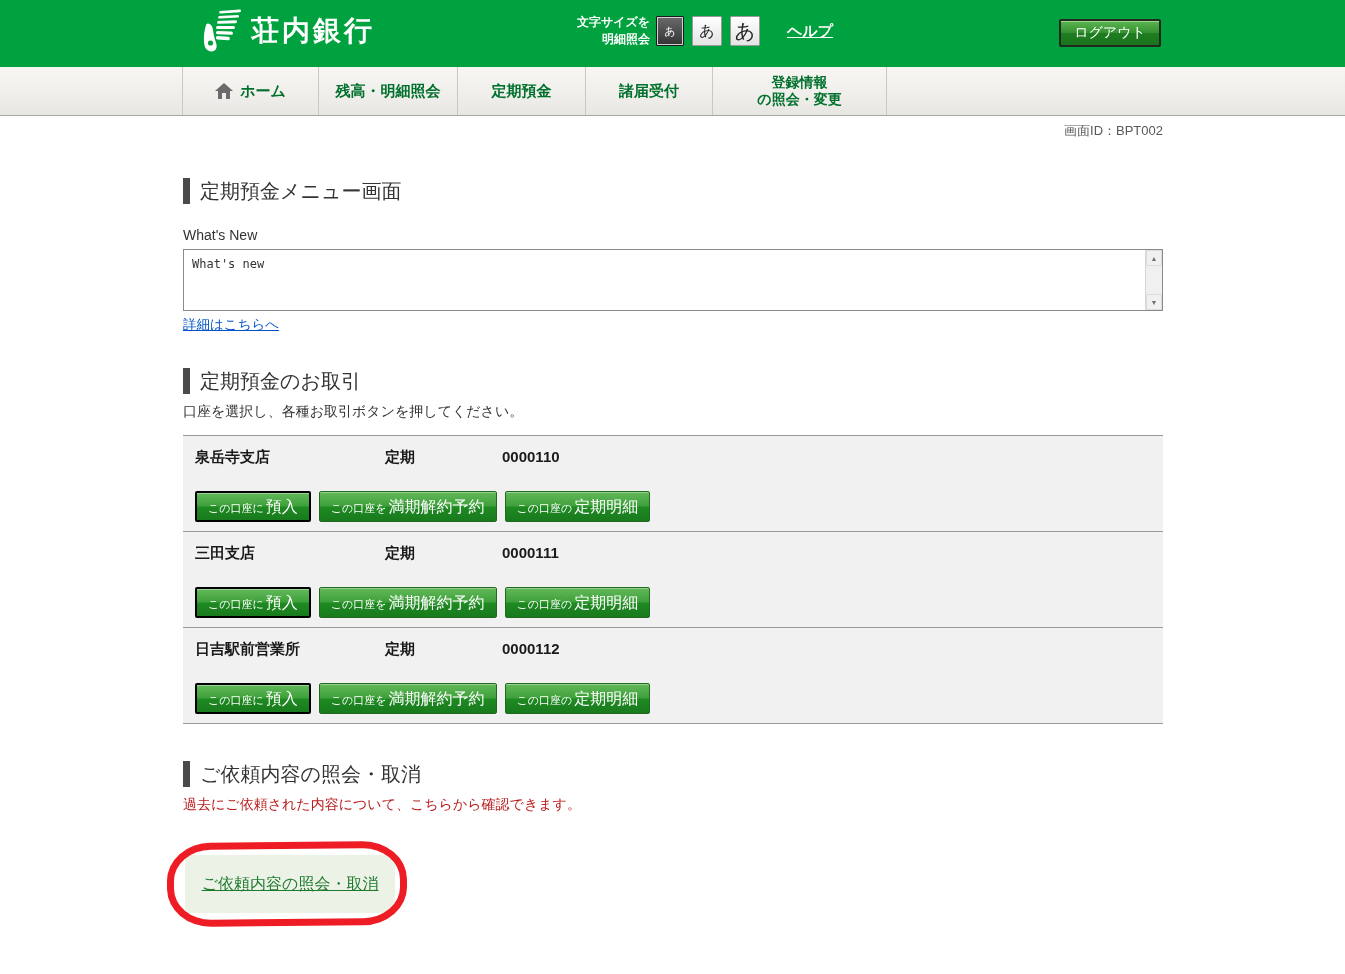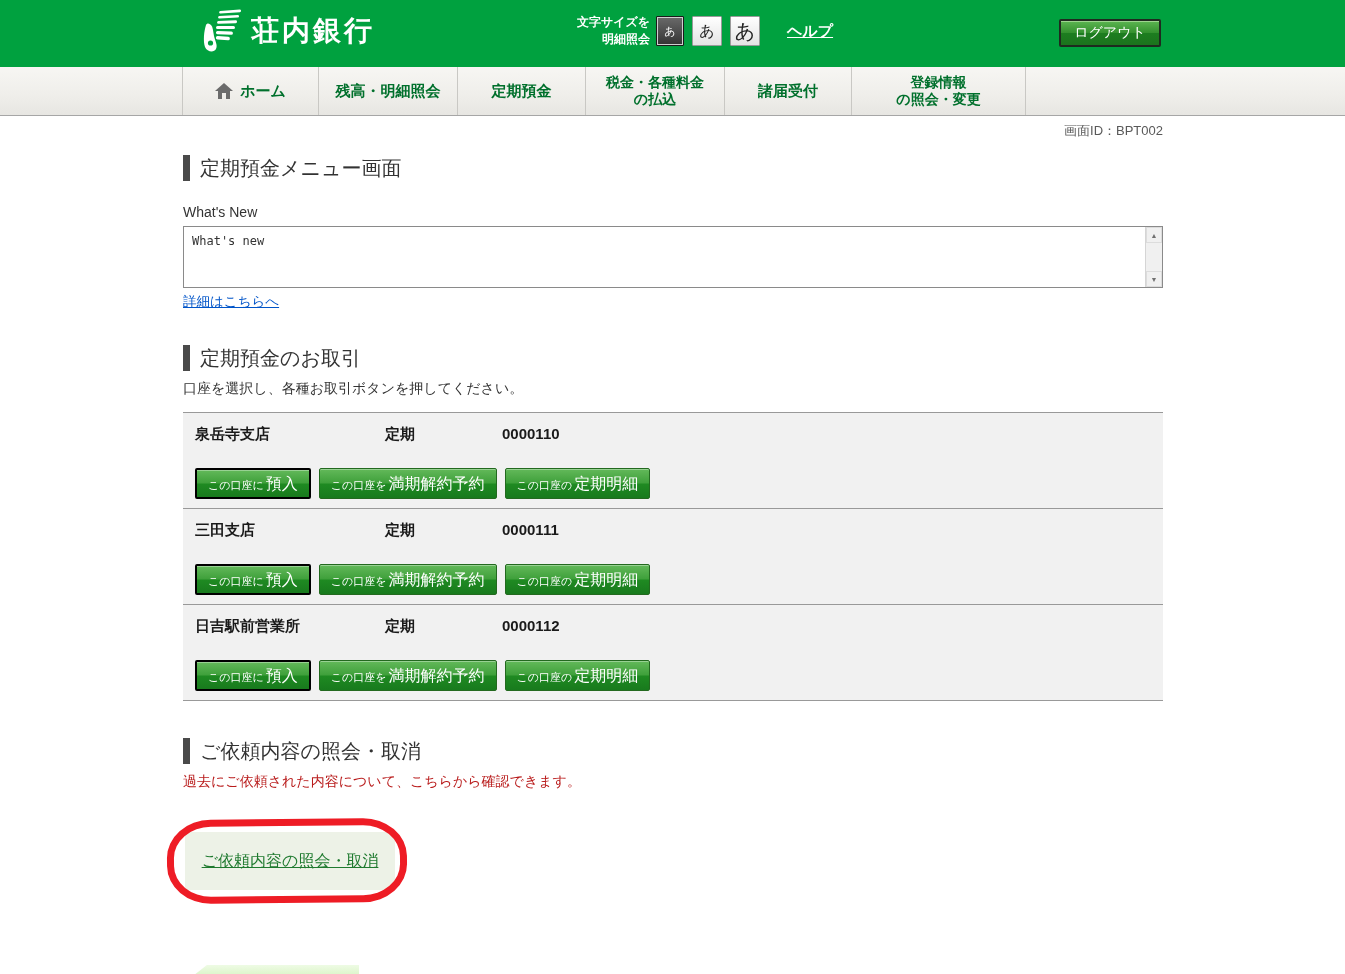--- a/index.html
+++ b/index.html
@@ -56,21 +56,21 @@
   .ni-home { width:136px; } .ni-balance { width:139px; } .ni-transfer { width:136px; }
   .ni-deposit { width:128px; } .ni-tax { width:139px; } .ni-notice { width:127px; } .ni-reg { width:174px;text-align:center; }
   .home-icon { width:18px; height:16px; }
   
   .content { width:980px; margin-left:183px; position:relative; }
   .screen-id { text-align:right; color:#595959; font-size:13px; margin-top:6px; }
   .section-title {
     border-left:7px solid #4a4a4a; padding-left:10px; font-size:20px; font-weight:normal;
     color:#333; line-height:26px;
   }
-  .title-1 { margin-top:15px; }
+  .title-1 { margin-top:38px; }
   .whatsnew-label { margin-top:23px; font-size:14px; color:#333; }
   .whatsnew-box {
     margin-top:6px; width:980px; height:62px; border:1px solid #8a8a8a; background:#fff;
     position:relative;
   }
   .whatsnew-text {
     position:absolute; left:0; top:0; right:17px; bottom:0; padding:7px 8px;
     font-family:"DejaVu Sans Mono","Liberation Mono",monospace; font-size:12px; color:#333;
     white-space:pre-wrap; overflow:hidden;
   }
@@ -166,26 +166,20 @@
       <path d="M9 0 L18 8 L15 8 L15 16 L11 16 L11 10 L7 10 L7 16 L3 16 L3 8 L0 8 Z" fill="#6b6b6b"></path>
     </svg>
     <span>ホーム</span>
   </div>
   <div class="nav-item ni-balance">
     <span>残高・明細照会</span>
   </div>
   <div class="nav-item ni-deposit">
     <span>定期預金</span>
   </div>
-  <div class="nav-item ni-tax">
-    <span class="two-line">
-      <span>税金・各種料金</span><br>
-      <span>の払込</span>
-    </span>
-  </div>
   <div class="nav-item ni-notice">
     <span>諸届受付</span>
   </div>
   <div class="nav-item ni-reg">
     <span class="two-line">
       <span>登録情報</span><br>
       <span>の照会・変更</span>
     </span>
   </div>
   <div class="nav-spacer-right"></div>

